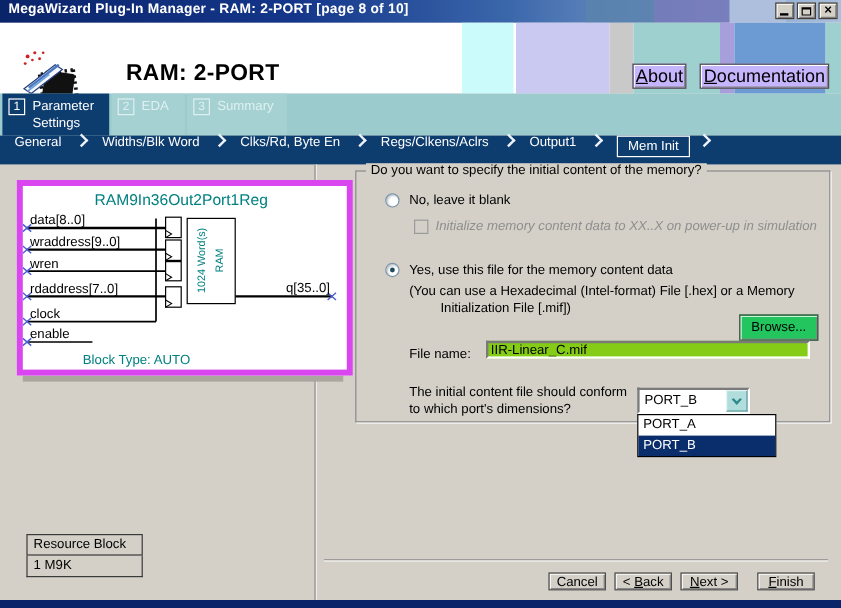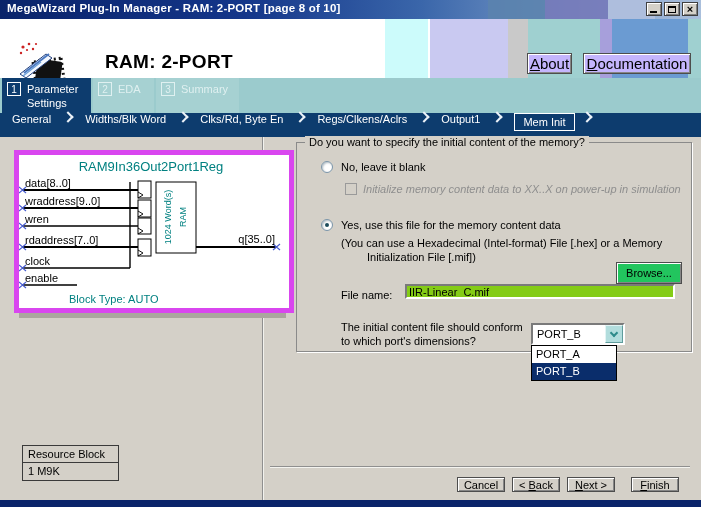--- a/index.html
+++ b/index.html
@@ -90,21 +90,21 @@
     border:2px solid; border-color:#7a7a7a #fff #fff #7a7a7a; padding:0 2px; font:11px "Liberation Sans","DejaVu Sans",sans-serif; }
 
   
   .combo { position:absolute; left:234px; top:180px; width:94px; height:22px; background:#fff;
     border:2px solid; border-color:#7a7a7a #fff #fff #7a7a7a; cursor:default; }
   .combo-value { position:absolute; left:4px; top:2px; line-height:14px; }
   .combo-arrow { position:absolute; right:0; top:0; width:18px; height:18px; background:#b2dddd;
     border:1px solid; border-color:#e2f4f4 #5f9c9c #5f9c9c #e2f4f4; }
   .combo-arrow span { position:absolute; left:5px; top:4px; width:6px; height:6px;
     border-right:2px solid #2e8b8b; border-bottom:2px solid #2e8b8b; transform:rotate(45deg); }
-  .combo-list { position:absolute; left:234px; top:202px; width:86px; background:#fff; border:1px solid #000; z-index:5; }
+  .combo-list { position:absolute; left:234px; top:202px; width:116px; background:#fff; border:1px solid #000; z-index:5; }
   .combo-opt { height:17px; line-height:17px; padding-left:4px; cursor:default; }
   .combo-opt.hl { background:#0a2d6b; color:#fff; }
 
   
   .fbtn { position:absolute; top:477px; width:48px; height:15px; background:#d4d0c8; border:1px solid #4d4d4d;
     box-shadow:inset 1px 1px 0 #fff, inset -1px -1px 0 #868686; font-size:11px; font-family:inherit; cursor:default; }
   .cancel { left:457px; } .back { left:512px; } .next { left:567px; } .finish { left:631px; }
 </style>
 </head>
 <body>

